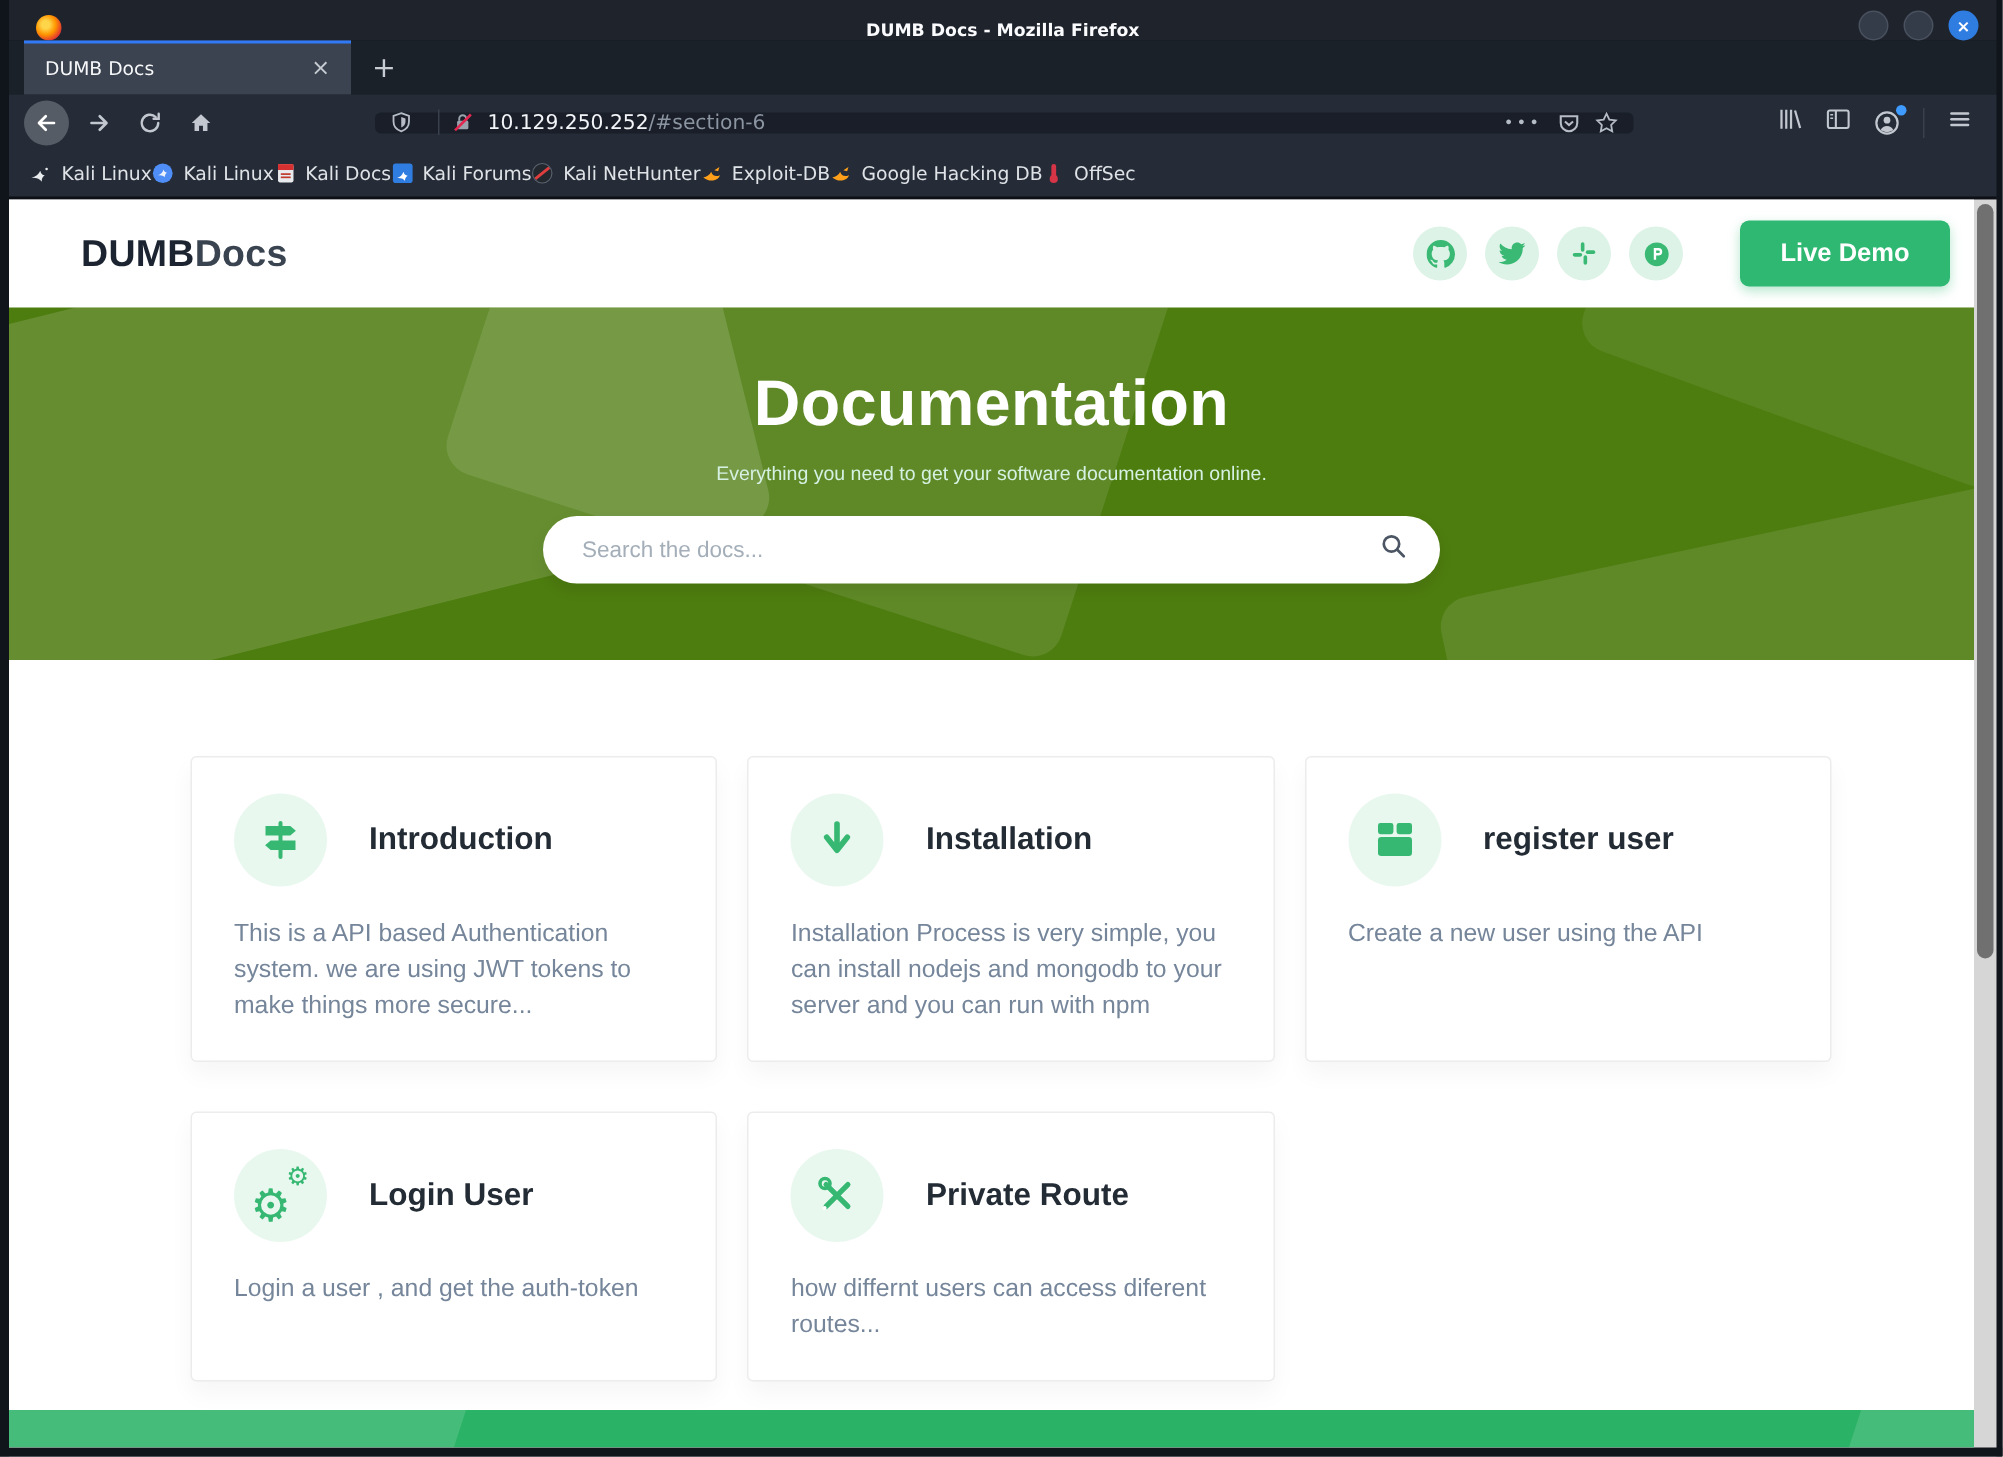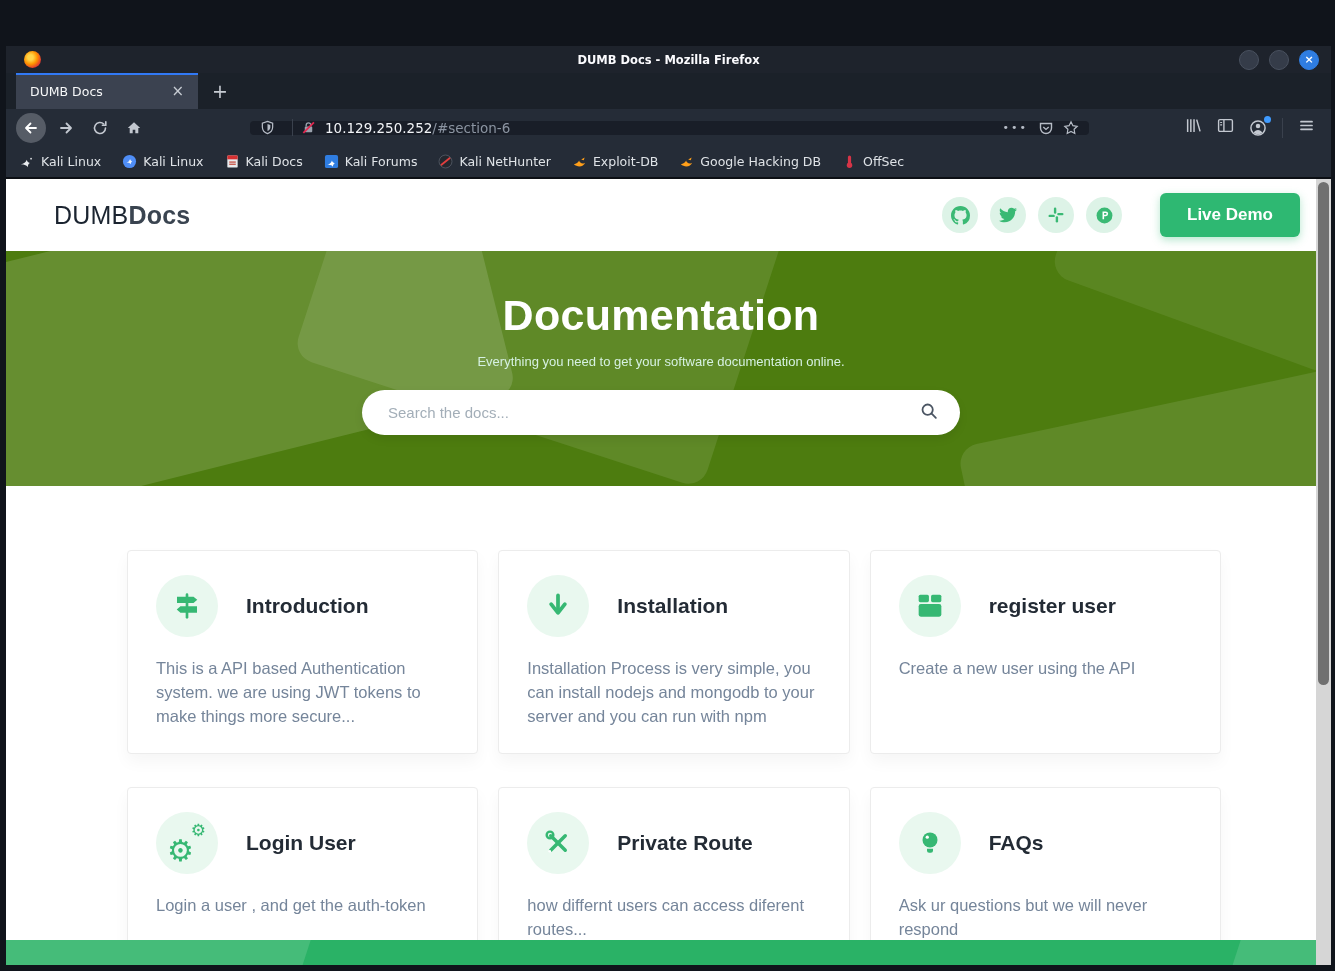--- a/index.html
+++ b/index.html
@@ -3,32 +3,32 @@
 <meta charset="utf-8">
 <style>
   * { box-sizing: border-box; margin: 0; padding: 0; }
   html,body { width:1335px; height:971px; overflow:hidden; }
   body { font-family:"DejaVu Sans", sans-serif; background:#10141b; }
 
   .window { width:1335px; height:971px; display:flex; flex-direction:column;
     border-left:6px solid #10141b; border-right:4px solid #10141b; border-bottom:6px solid #10141b; background:#10141b; }
 
   
-  .titlebar { height:27px; background:#1e232c; display:flex; align-items:center; position:relative; flex:0 0 auto;margin-top:46px; }
+  .titlebar { height:27px; background:#1e232c; display:flex; align-items:flex-end; position:relative; flex:0 0 auto; }
   .ff-logo { width:17px; height:17px; border-radius:50%; margin-left:18px;
     background:radial-gradient(circle at 38% 38%, #ffd54a 0 18%, #ff9500 45%, #e23b2e 72%, #9c1f63 100%); }
   .win-title { position:absolute; left:0; right:0; text-align:center; color:#fbfbfe; font-size:11.5px; font-weight:bold; }
   .win-controls { margin-left:auto; display:flex; gap:10px; margin-right:12px; z-index:2; }
   .wbtn { width:20px; height:20px; border-radius:50%; background:#353c49; border:1px solid #49515f; }
   .wbtn.close { background:#2f7de1; border-color:#2f7de1; color:#fff; font-size:11px; font-weight:bold;
     display:flex; align-items:center; justify-content:center; line-height:1; }
 
   
   .tabbar { height:36px; background:#1b2129; display:flex; align-items:stretch; flex:0 0 auto; }
-  .tab { width:182px; margin-left:10px; background:#3b4250; position:relative; display:flex; align-items:center; padding:0 10px 0 14px; }
+  .tab { width:218px; margin-left:10px; background:#3b4250; position:relative; display:flex; align-items:center; padding:0 10px 0 14px; }
   .tab::before { content:""; position:absolute; top:0; left:0; right:0; height:2px; background:#3179f5; }
   .tab-label { color:#f7f8f9; font-size:12.5px; flex:1; white-space:nowrap; overflow:hidden; }
   .tab-close { color:#c7ccd3; font-size:15px; padding:0 4px; cursor:default; }
   .newtab { color:#c7ccd3; font-size:19px; display:flex; align-items:center; padding:0 14px; }
 
   
   .navbar { height:37px; background:#252c37; display:flex; align-items:center; padding:0 10px; flex:0 0 auto; }
   .navbtn { display:flex; align-items:center; justify-content:center; width:28px; height:28px; margin-right:6px; }
   .backbtn { width:30px; height:30px; border-radius:50%; background:#565c66; }
   .urlbar { flex:1; height:14px; margin:0 96px 0 96px; background:#191e28; border-radius:4px;
@@ -40,36 +40,36 @@
   .dots { color:#b6bcc6; font-size:11px; letter-spacing:2px; margin-right:10px; }
   .url-icon { display:flex; align-items:center; margin-right:9px; }
   .url-icon:last-child { margin-right:0; }
   .nav-right { display:flex; align-items:center; gap:15px; margin-right:6px; }
   .nav-right .sep { width:1px; height:20px; background:#3a414d; }
   .acct { position:relative; display:flex; }
   .acct-dot { position:absolute; top:-3px; right:-4px; width:7px; height:7px; border-radius:50%; background:#3f9bff; }
 
   
   .bookmarksbar { height:33px; background:#252c37; border-bottom:2px solid #0c0f14; display:flex; align-items:center;
-    padding-left:14px; gap:21px; flex:0 0 auto; }
+    padding-left:14px; flex:0 0 auto; }
   .bm { display:flex; align-items:center; gap:6px; }
   .bm svg { display:block; }
   .bml { color:#dfe3e7; font-size:12.5px; white-space:nowrap; }
 
   
   .viewport { flex:1; display:flex; min-height:0; }
   .page { flex:1; background:#ffffff; position:relative; overflow:hidden;
     font-family:"Liberation Sans", sans-serif; }
   .scrollbar { width:15px; background:#d6d6d6; position:relative; flex:0 0 auto; }
   .scroll-thumb { position:absolute; left:2px; top:3px; width:11px; height:503px; border-radius:6px; background:#707070; }
 
   
   .site-header { height:72px; display:flex; align-items:center; padding:0 16px 0 48px; background:#fff; }
   .brand { font-size:25px; letter-spacing:.2px; }
-  .brand-bold { font-weight:400; color:#1b2430; }
+  .brand-bold { font-weight:700; color:#1b2430; }
   .brand-light { font-weight:700; color:#3a4450; }
   .header-right { margin-left:auto; display:flex; align-items:center; gap:12px; }
   .social { width:36px; height:36px; border-radius:50%; background:#ddf3e7; display:flex; align-items:center; justify-content:center; }
   .live-demo { margin-left:26px; background:#2eb872; color:#fff; font-weight:800; font-size:17px;
     padding:12px 27px; border:none; border-radius:6px; box-shadow:0 3px 8px rgba(46,184,114,.35);
     font-family:"Liberation Sans", sans-serif; }
 
   
   .hero { height:235px; background:#4d7c0f; position:relative; overflow:hidden; text-align:center; }
   .hero-shape { position:absolute; }
@@ -411,33 +411,20 @@
                   </g>
                   <circle cx="6" cy="6" r="2.5" fill="none" stroke="#36b873" stroke-width="1.8"></circle>
                   <circle cx="5.8" cy="18.2" r="1" fill="#fff"></circle>
                 </svg>
             </div>
             <div class="card-title">Private Route</div>
           </div>
           <div class="card-body">how differnt users can access diferent routes...</div>
         </div>
 
-        <div class="card">
-          <div class="card-head">
-            <div class="card-icon">
-              <svg width="30" height="30" viewBox="0 0 24 24" fill="#36b873">
-                  <circle cx="12" cy="9.5" r="6"></circle>
-                  <path d="M9.6 16.6h4.8v1.5a1.7 1.7 0 0 1-1.7 1.7h-1.4a1.7 1.7 0 0 1-1.7-1.7z"></path>
-                  <circle cx="9.8" cy="7.3" r="1.3" fill="#fff"></circle>
-                </svg>
-            </div>
-            <div class="card-title">FAQs</div>
-          </div>
-          <div class="card-body">Ask ur questions but we will never respond</div>
-        </div>
 
       </div>
 
       <div class="footer-strip">
         <div class="fs-l"></div>
         <div class="fs-r"></div>
       </div>
 
     </div>
 

